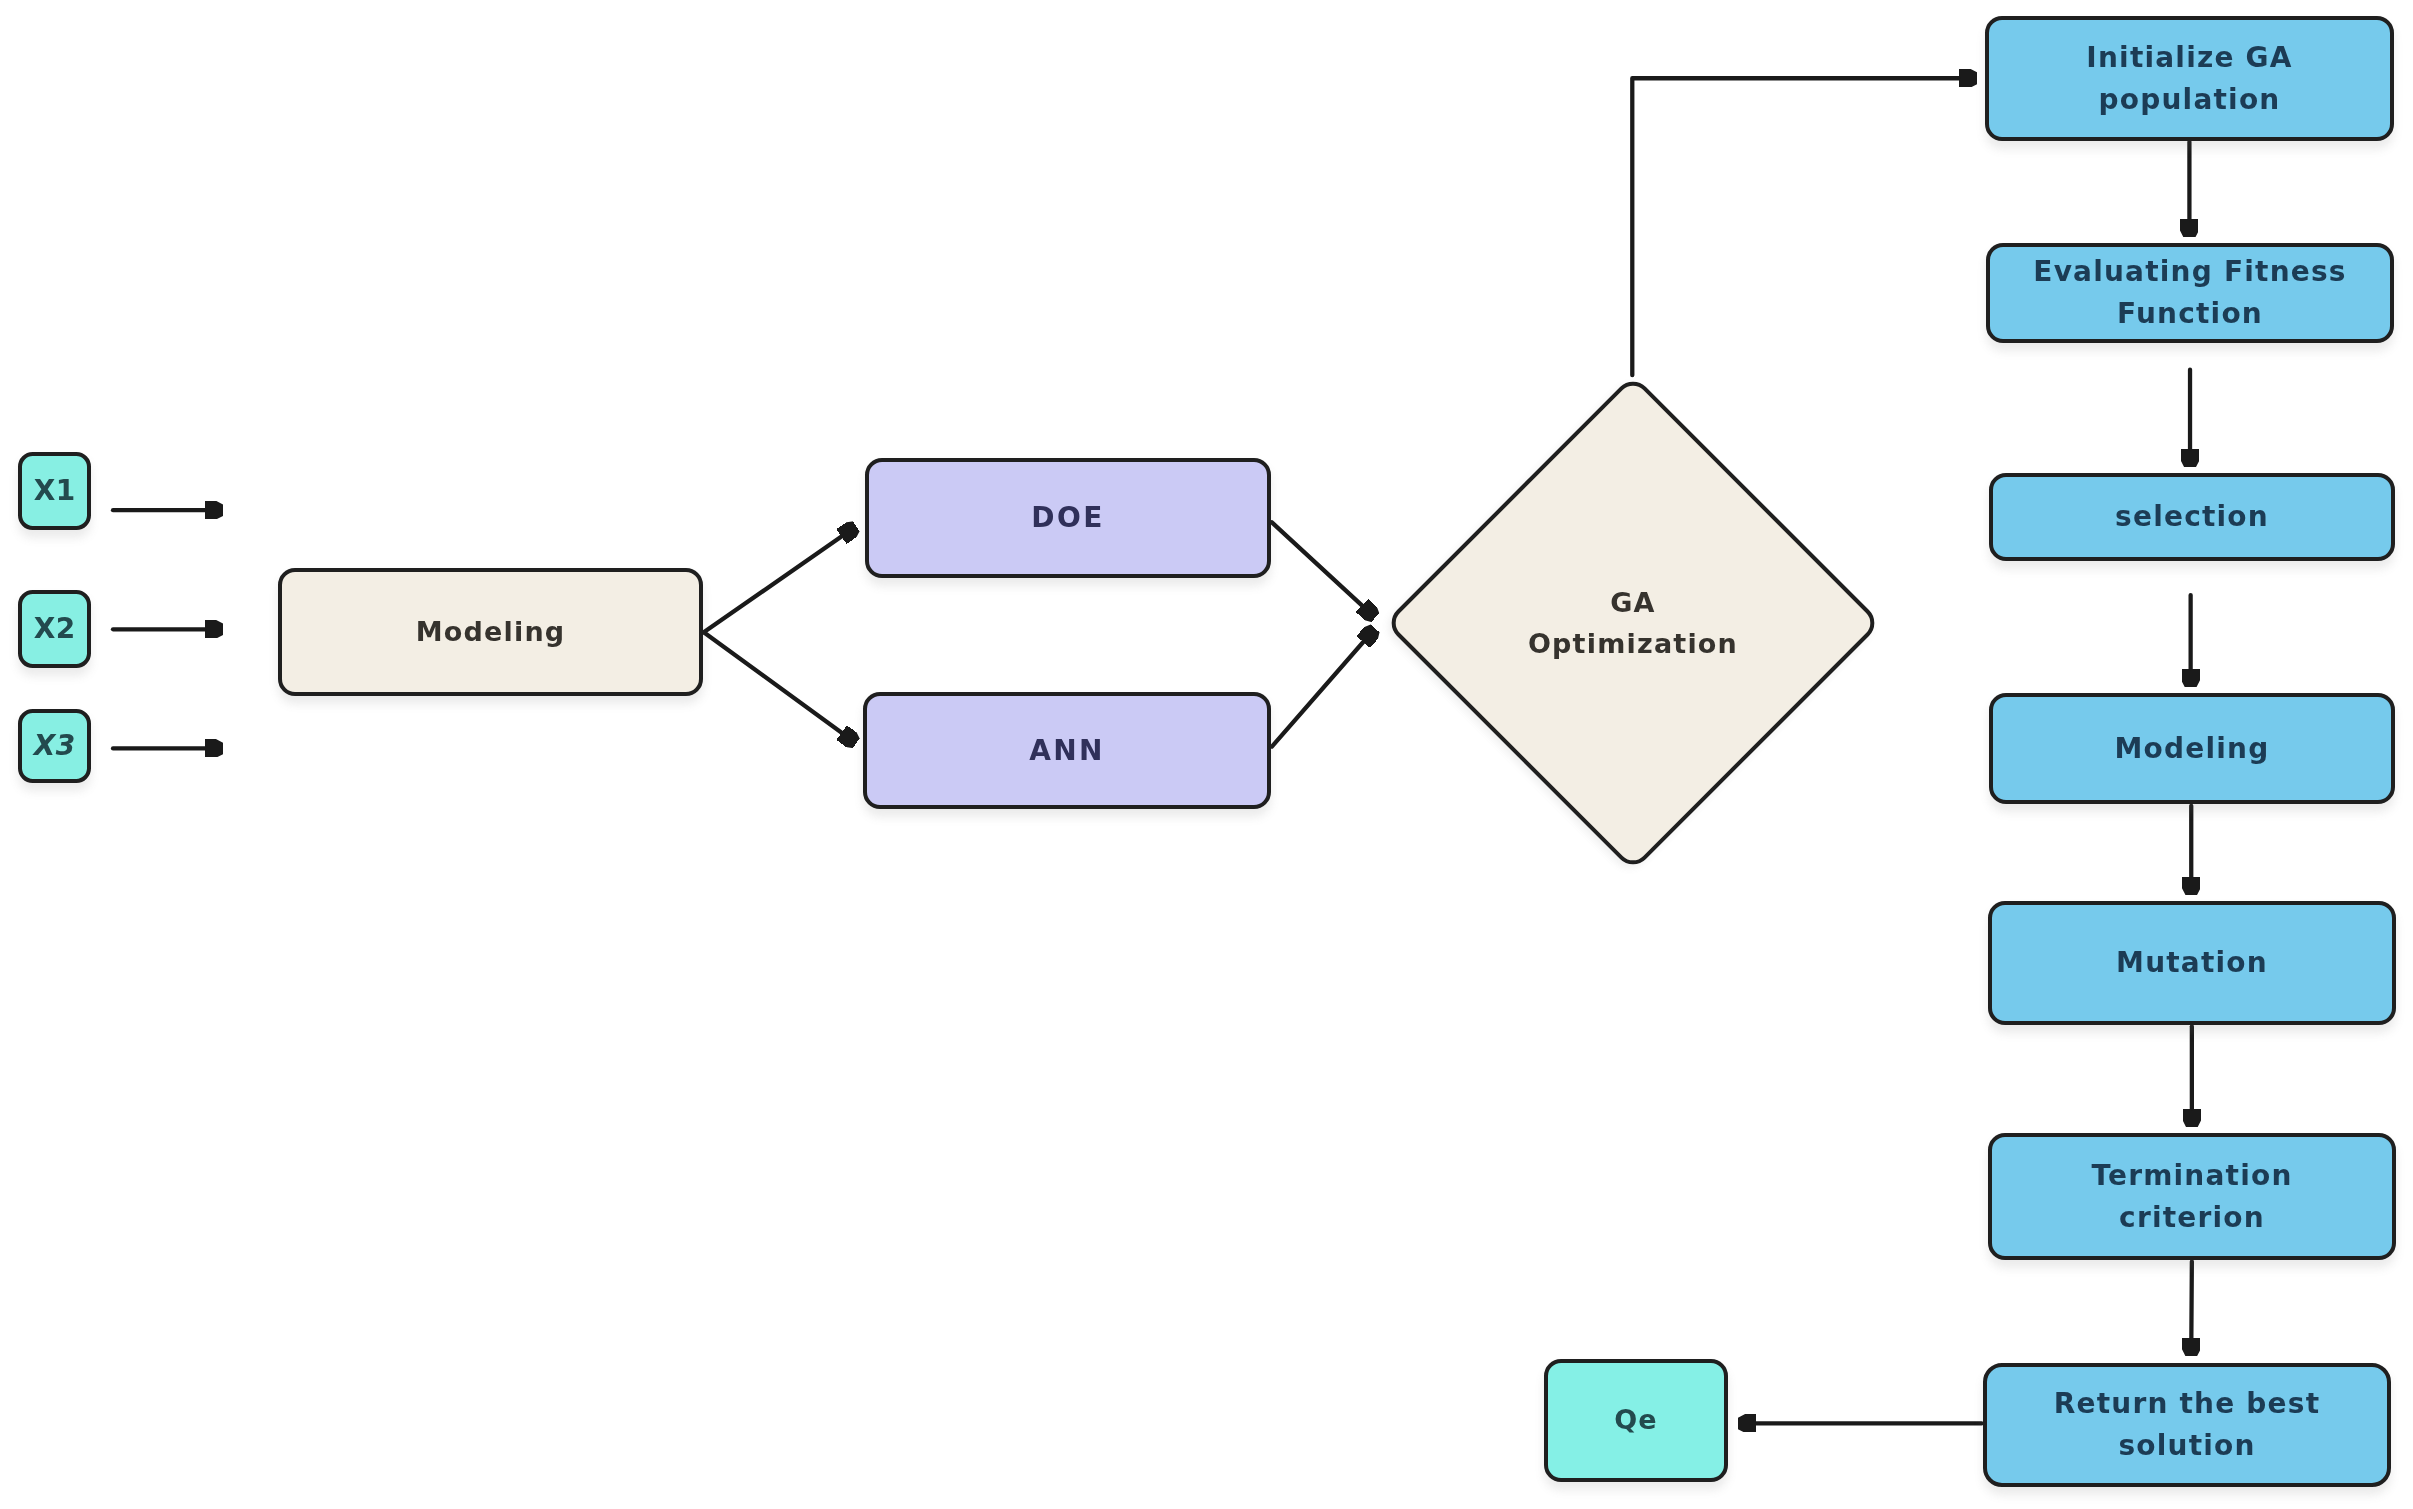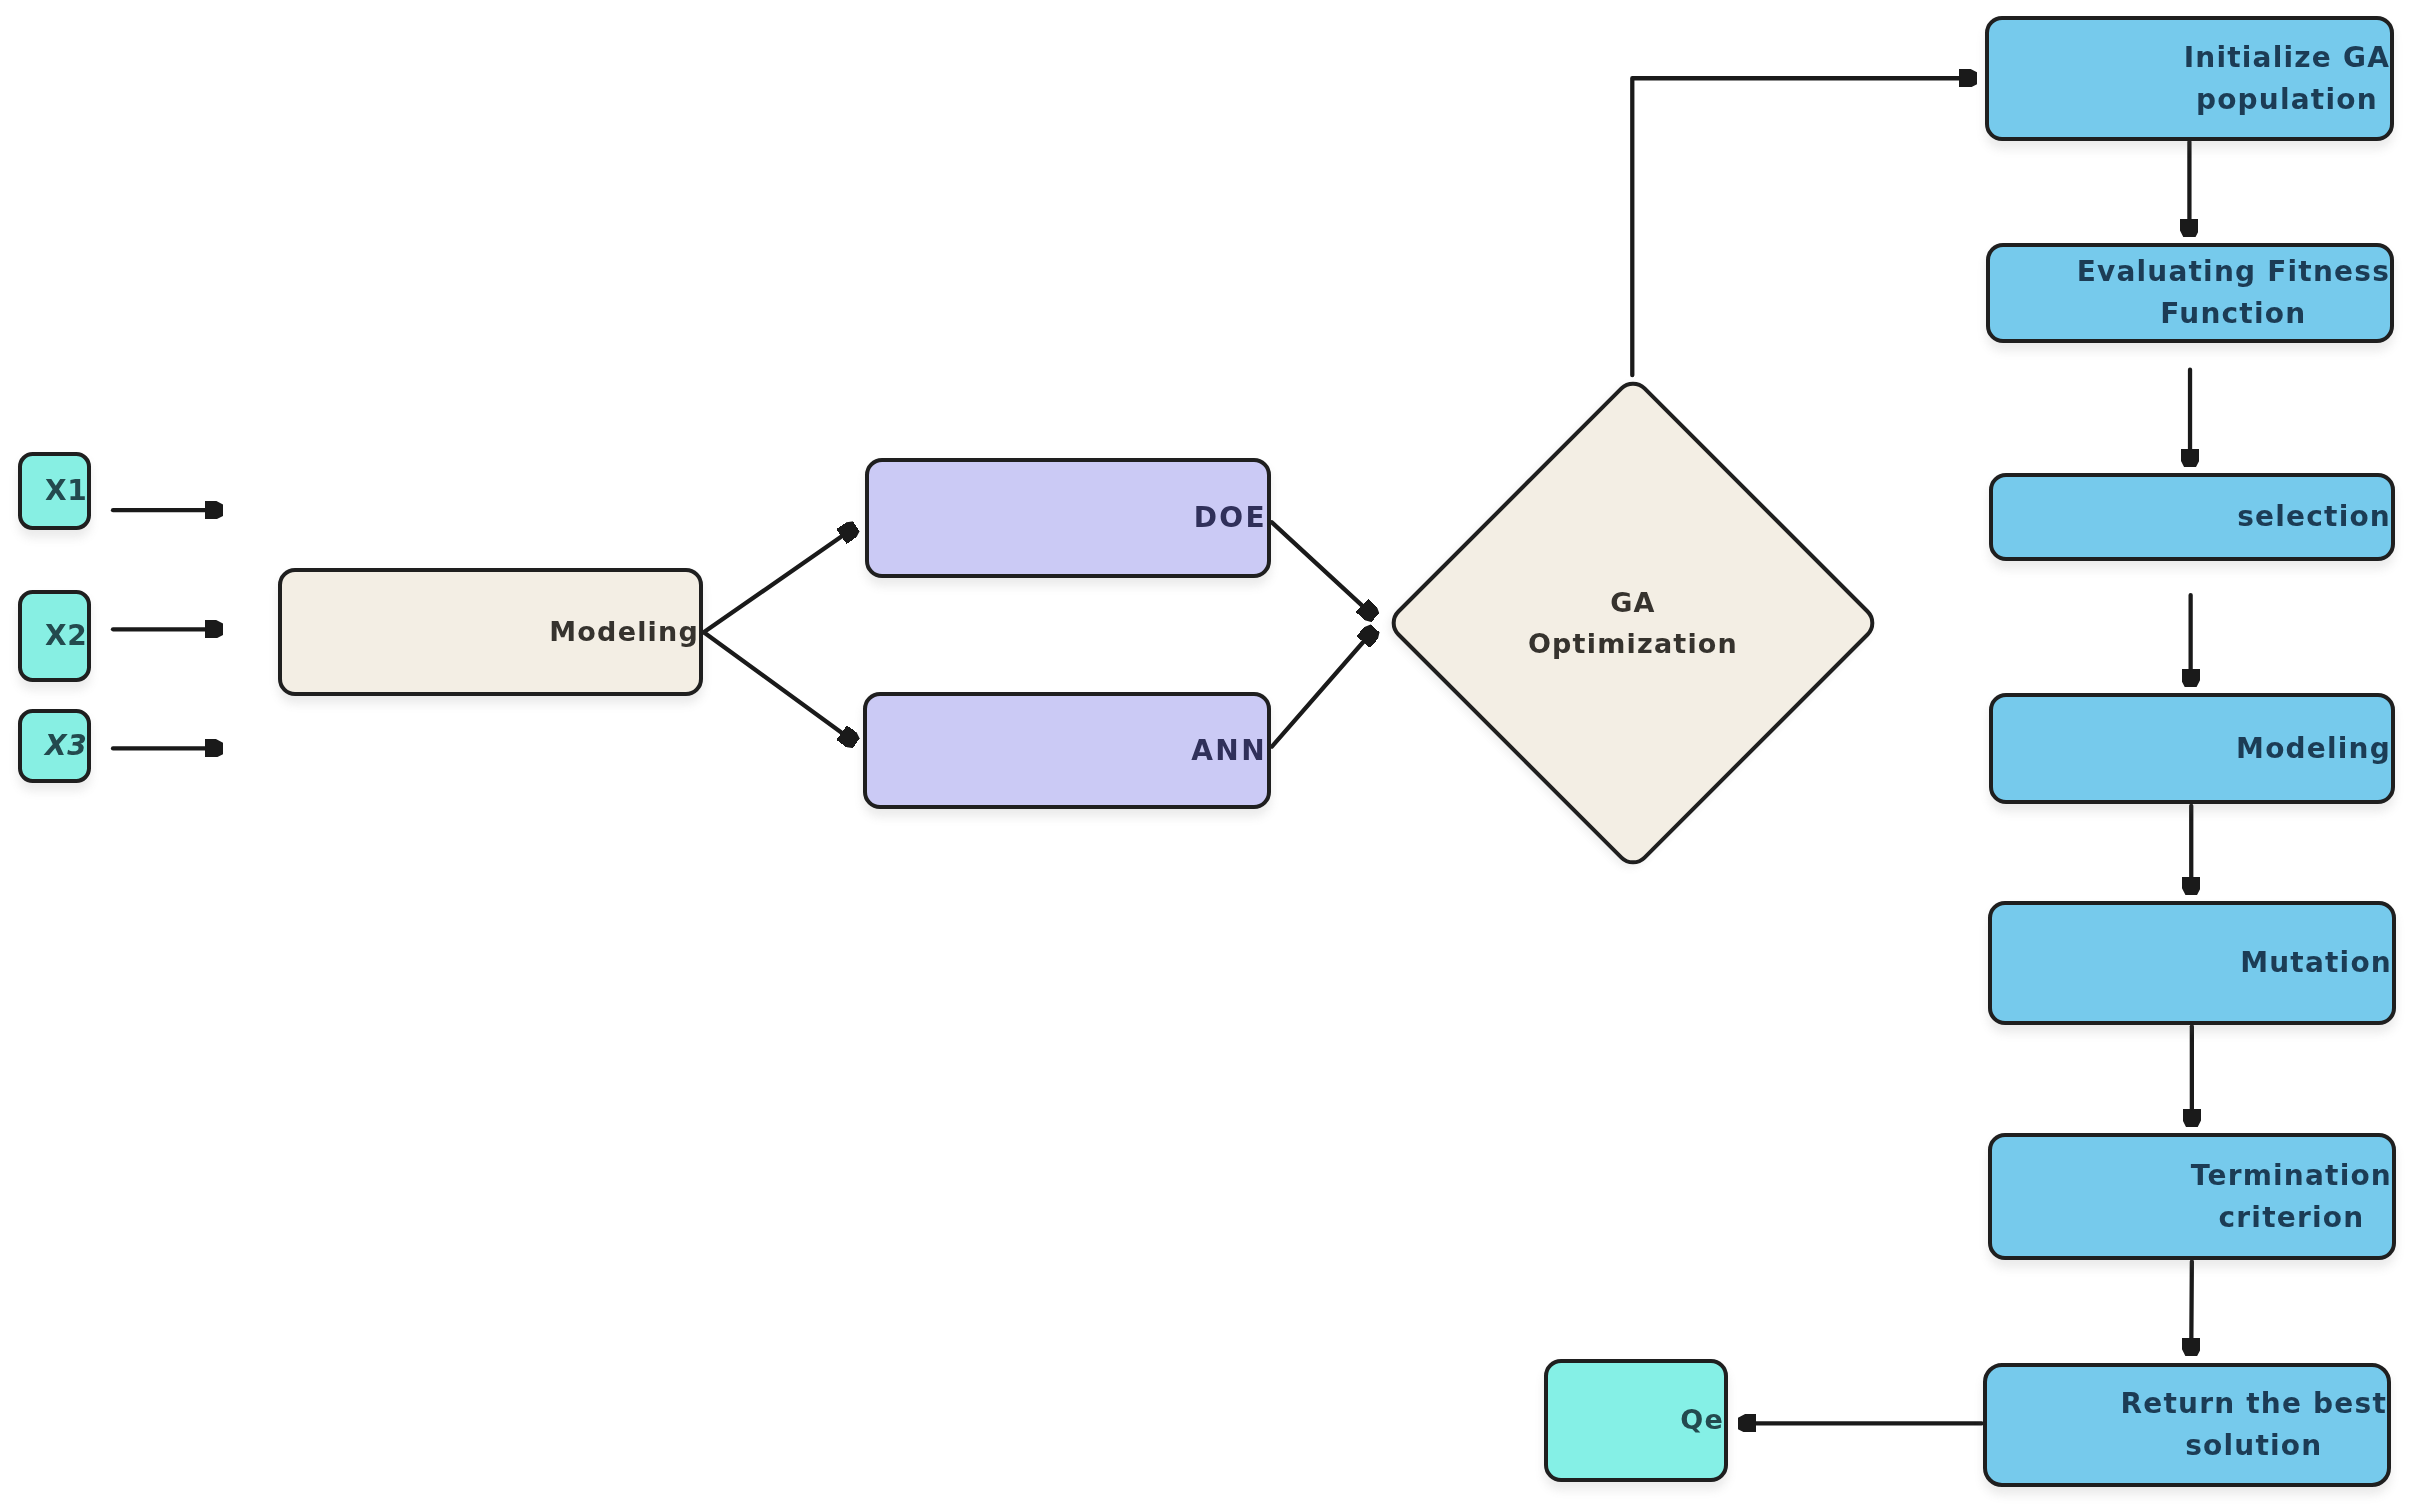--- a/index.html
+++ b/index.html
@@ -8,21 +8,21 @@
     width:2413px;height:1509px;
     background:var(--canvas_bg,#fff);
     font-family:"DejaVu Sans","Liberation Sans",sans-serif;
     overflow:hidden;
   }
   .edges{position:absolute;left:0;top:0;width:100%;height:100%;}
   .edges path{stroke:var(--arrow,#1a1a1a);stroke-width:7;fill:none;stroke-linecap:round;stroke-linejoin:round;}
   .mk{stroke:var(--arrow,#1a1a1a);fill:none;stroke-width:1.9;stroke-linecap:round;stroke-linejoin:round;}
   .node{
     position:absolute;
-    display:flex;align-items:center;justify-content:flex-end;
+    display:flex;align-items:center;justify-content:center;
     box-sizing:border-box;
     border:4.3px solid var(--node_border,#1f1f1f);
     border-radius:17px;
     text-align:center;
     font-weight:600;
     box-shadow:0 7.3px 9.8px rgba(110,110,110,0.14);
   }
   .lbl{white-space:pre-line;line-height:1.5;}
   .aqua{background:var(--aqua,#87efe3);color:var(--text_teal,#234a4e);font-size:28px;border-radius:14.7px;letter-spacing:0.6px;}
   .aqua-light{background:var(--aqua_light,#85f0e6);color:var(--text_teal,#234a4e);font-size:27px;letter-spacing:1.2px;}
@@ -72,21 +72,21 @@
     <path d="M3586,974 L3586,1120" marker-end="url(#arw)"></path>
     <path d="M3587,1319 L3587,1460" marker-end="url(#arw)"></path>
     <path d="M3588,1680 L3588,1840" marker-end="url(#arw)"></path>
     <path d="M3588,2065 L3587,2215" marker-end="url(#arw)"></path>
     <path d="M3244,2330 L2850,2330" marker-end="url(#arw)"></path>
   </svg>
 
   <div class="node aqua" style="left:18.3px;top:452px;width:73px;height:78px;">
     <span class="lbl">X1</span>
   </div>
-  <div class="node aqua" style="left:18.3px;top:590px;width:73px;height:92px;">
+  <div class="node aqua" style="left:18.3px;top:590px;width:73px;height:78px;">
     <span class="lbl">X2</span>
   </div>
   <div class="node aqua" style="left:18.3px;top:709px;width:73px;height:74px;font-style:italic;">
     <span class="lbl">X3</span>
   </div>
 
   <div class="node cream" style="left:278px;top:568px;width:425px;height:128px;">
     <span class="lbl">Modeling</span>
   </div>
 

